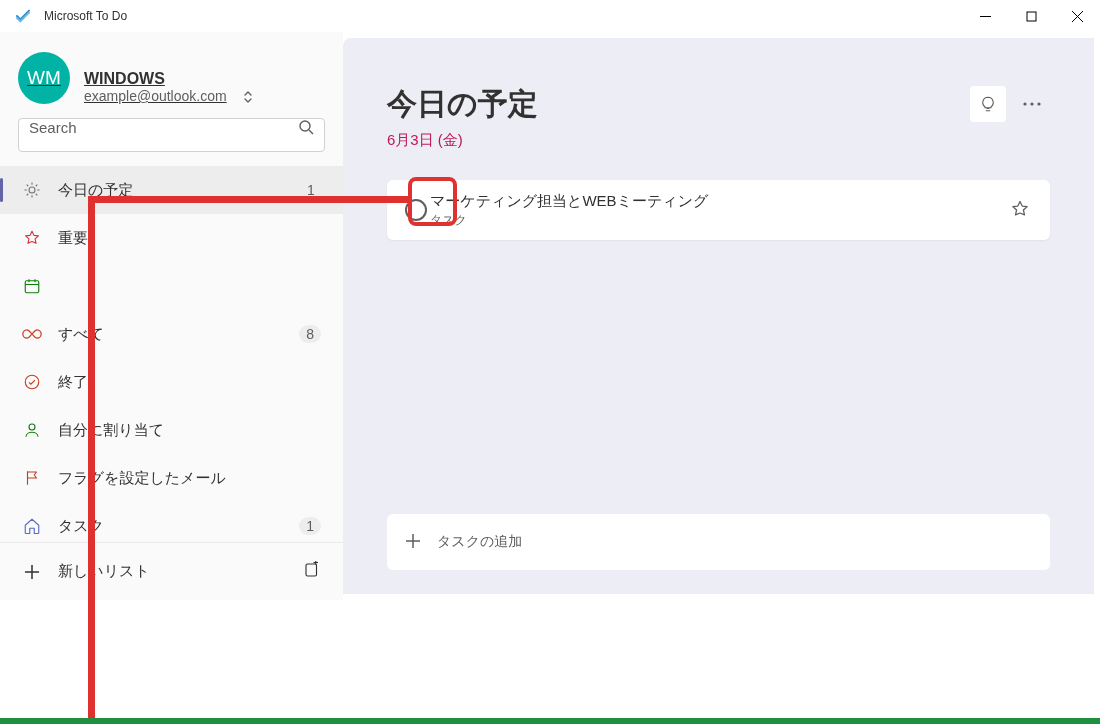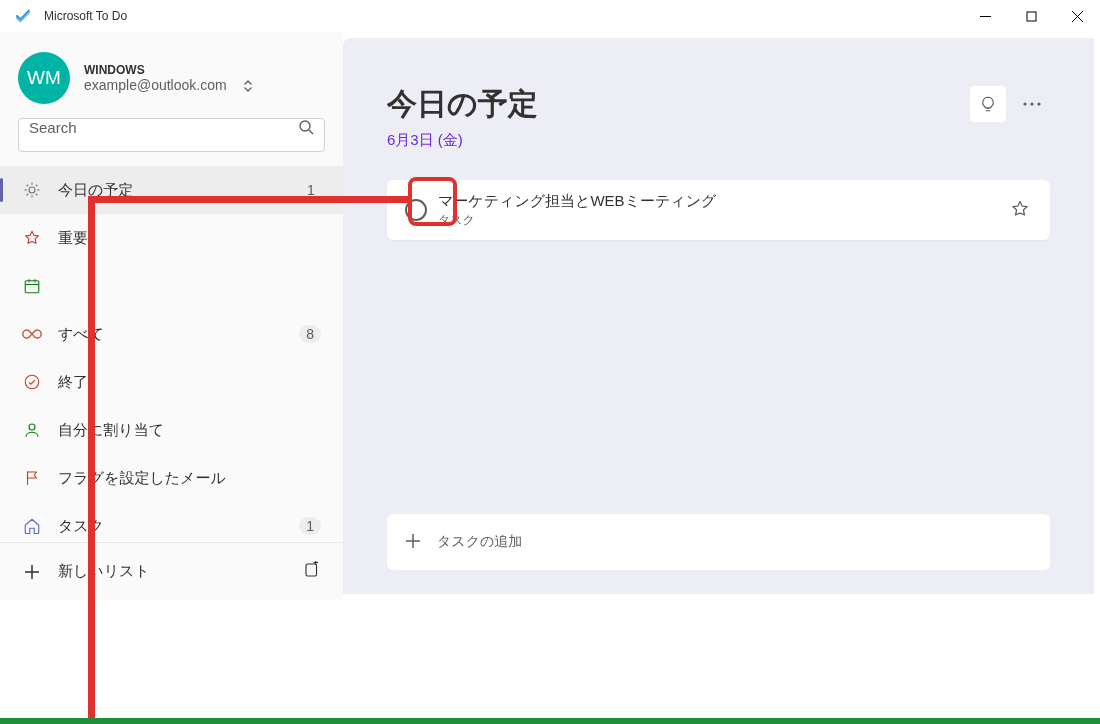--- a/index.html
+++ b/index.html
@@ -37,32 +37,33 @@
 .sidebar {
   width: 343px;
   background: #fafafa;
   display: flex;
   flex-direction: column;
   padding-top: 10px;
   position:relative;
 }
 
 .account-row {
-  display: flex; align-items: center;
+  display: flex; align-items: flex-end;
   padding: 10px 30px 14px 18px;
   gap: 14px;
+  text-decoration: underline;
 }
 .avatar {
   width: 52px; height: 52px; border-radius: 50%;
   background: #00b3a4;
   color: #fff;
   display: flex; align-items: center; justify-content: center;
   font-size: 19px; font-weight: 400;
 }
-.account-name { font-size: 12px; font-weight: 600; }
+.account-name { font-size: 16px; font-weight: 600; }
 .account-email { font-size: 14px; color: #605e5c; display:flex; align-items:center; gap:16px;}
 .chevron-updown { width:10px; height:12px; display:inline-block; }
 
 .search-box {
   margin: 0 18px 14px 18px;
   height: 34px;
   border: 1px solid #d1d1d1;
   border-radius: 4px;
   display: flex;
   align-items: flex-start;
@@ -115,37 +116,37 @@
   background: #ecedf5;
   border-radius: 8px 0 0 0;
   margin: 6px 6px 6px 0;
   padding: 46px 44px 24px 44px;
   display:flex; flex-direction:column;
   position:relative;
 }
 .main-header { display:flex; align-items:flex-start; }
 .main-titles { flex:1; }
 .main-title { font-size: 30px; font-weight:600; }
-.main-date { font-size:15px; color:#6d28d9; margin-top:6px; }
+.main-date { font-size:15px; color:#be185d; margin-top:6px; }
 .main-actions { display:flex; gap:8px; align-items:center; margin-top:2px; }
 .icon-btn {
   width:36px; height:36px; border-radius:4px;
   display:flex; align-items:center; justify-content:center;
   cursor:pointer;
 }
 .icon-btn.light { background:#fff; }
 
 .tasks { margin-top: 30px; }
 .task-card {
   background:#fff;
   border-radius:6px;
   height:60px;
   display:flex; align-items:center;
   padding:0 18px;
-  gap:11px;
+  gap:3px;
   box-shadow:0 1px 2px rgba(0,0,0,0.05);
 }
 .task-check {
   width:22px; height:22px; border:2px solid #605e5c; border-radius:50%;
   cursor:pointer; flex-shrink:0;
 }
 .task-texts { flex:1; }
 .task-title { font-size:15px; }
 .task-sub { font-size:12px; color:#605e5c; margin-top:1px; }
 .task-star { width:22px; height:22px; cursor:pointer; color:#605e5c; }

